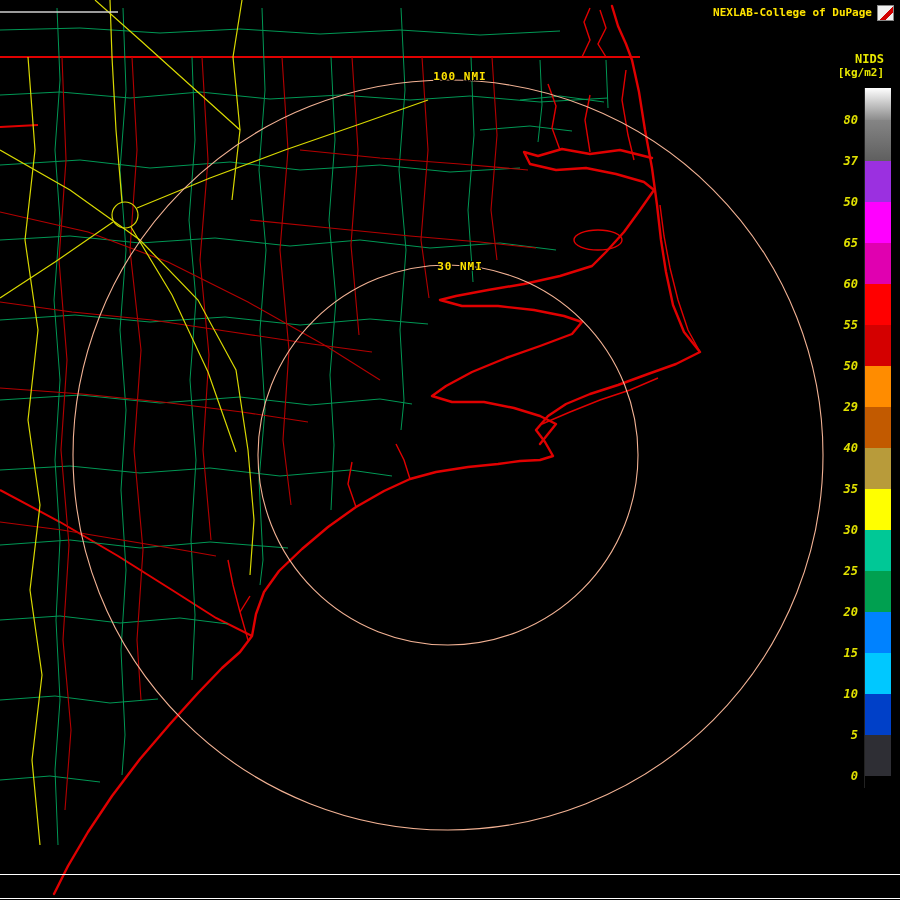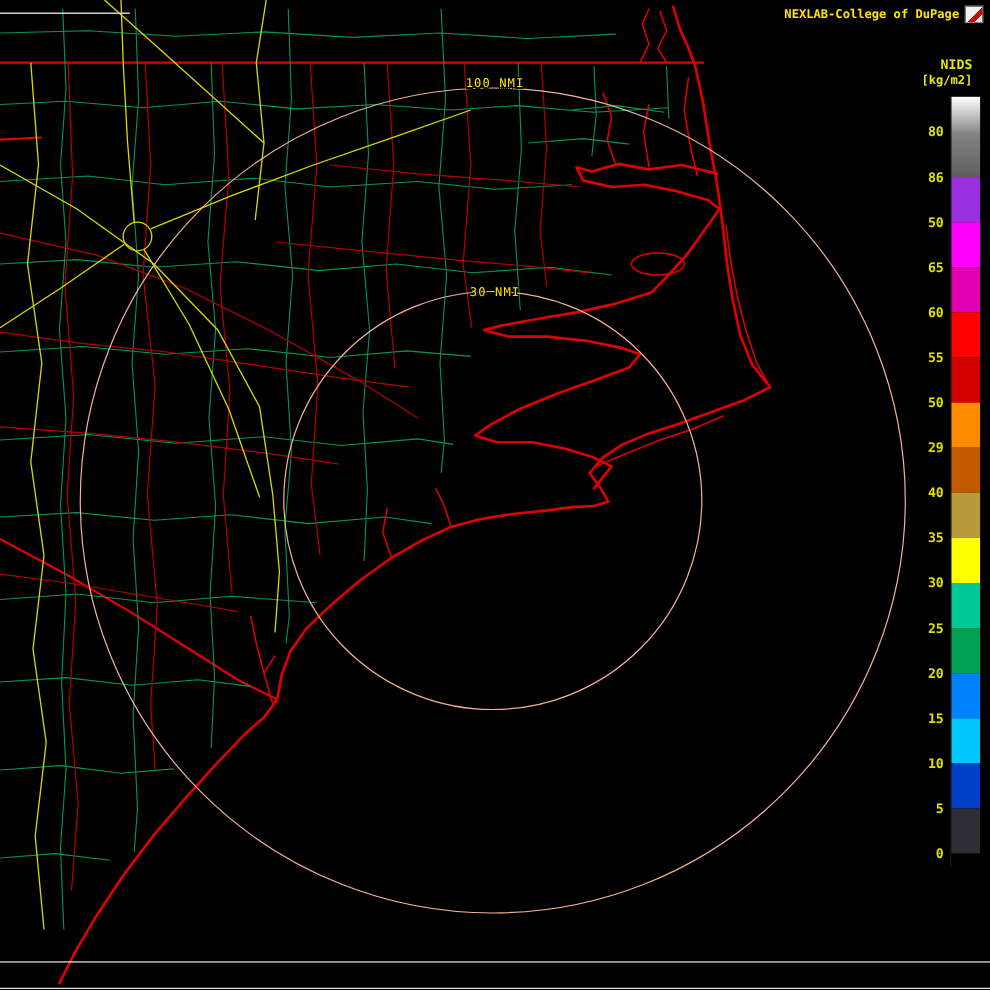--- a/index.html
+++ b/index.html
@@ -32,39 +32,40 @@
     position:absolute; top:52px; right:16px;
     color:#e8e800; font-weight:bold; font-size:12px;padding-left:10px;
   }
   .units {
     position:absolute; top:66px; right:16px;
     color:#e8e800; font-weight:bold; font-size:11px;
   }
 
   .ring-label {
     position:absolute; transform:translate(-50%,-50%);
-    color:#ffe400; font-weight:normal; font-size:11px; letter-spacing:1px;
+    color:#ffe400; font-weight:bold; font-size:11px; letter-spacing:1px;
     text-shadow:1px 1px 0 #000,-1px -1px 0 #000,1px -1px 0 #000,-1px 1px 0 #000;
     white-space:nowrap;
+    margin-left:10px;
   }
   .ring-label.outer { left:450px; top:76px; }
   .ring-label.inner { left:450px; top:266px; }
 
   .colorbar {
     position:absolute; top:88px; left:864px; width:26px;
     border-left:1px solid #222;
   }
   .cb-seg { width:100%; }
   .cb-ticks {
     position:absolute; top:113px; right:42px; width:36px; height:670px;
     display:flex; flex-direction:column; justify-content:space-between;
     align-items:flex-end;
     color:#e0e000; font-weight:bold; font-size:12px;
   }
-  .cb-tick { height:14px; line-height:14px; }
+  .cb-tick { height:14px; line-height:14px;font-style:italic; }
 
   .footer-line-top, .footer-line-bottom {
     position:absolute; left:0; right:0; height:1px; background:#ffffff;
   }
   .footer-line-top { top:874px; }
   .footer-line-bottom { top:898px; }
   .footer-text {
     position:absolute; top:879px; left:0; width:100%;
     text-align:center; color:#e0e0e0; font-weight:bold; font-size:13px;
     letter-spacing:2px; white-space:nowrap;
@@ -190,21 +191,21 @@
       <div class="cb-seg" style="background: rgb(0, 200, 150); height: 41px;"></div>
       <div class="cb-seg" style="background: rgb(0, 160, 80); height: 41px;"></div>
       <div class="cb-seg" style="background: rgb(0, 130, 255); height: 41px;"></div>
       <div class="cb-seg" style="background: rgb(0, 200, 255); height: 41px;"></div>
       <div class="cb-seg" style="background: rgb(0, 64, 200); height: 41px;"></div>
       <div class="cb-seg" style="background: rgb(46, 46, 52); height: 41px;"></div>
       <div class="cb-seg" style="background: rgb(0, 0, 0); height: 12px;"></div>
     </div>
   <div class="cb-ticks">
       <div class="cb-tick">80</div>
-      <div class="cb-tick">86</div>
+      <div class="cb-tick">37</div>
       <div class="cb-tick">50</div>
       <div class="cb-tick">65</div>
       <div class="cb-tick">60</div>
       <div class="cb-tick">55</div>
       <div class="cb-tick">50</div>
       <div class="cb-tick">29</div>
       <div class="cb-tick">40</div>
       <div class="cb-tick">35</div>
       <div class="cb-tick">30</div>
       <div class="cb-tick">25</div>

